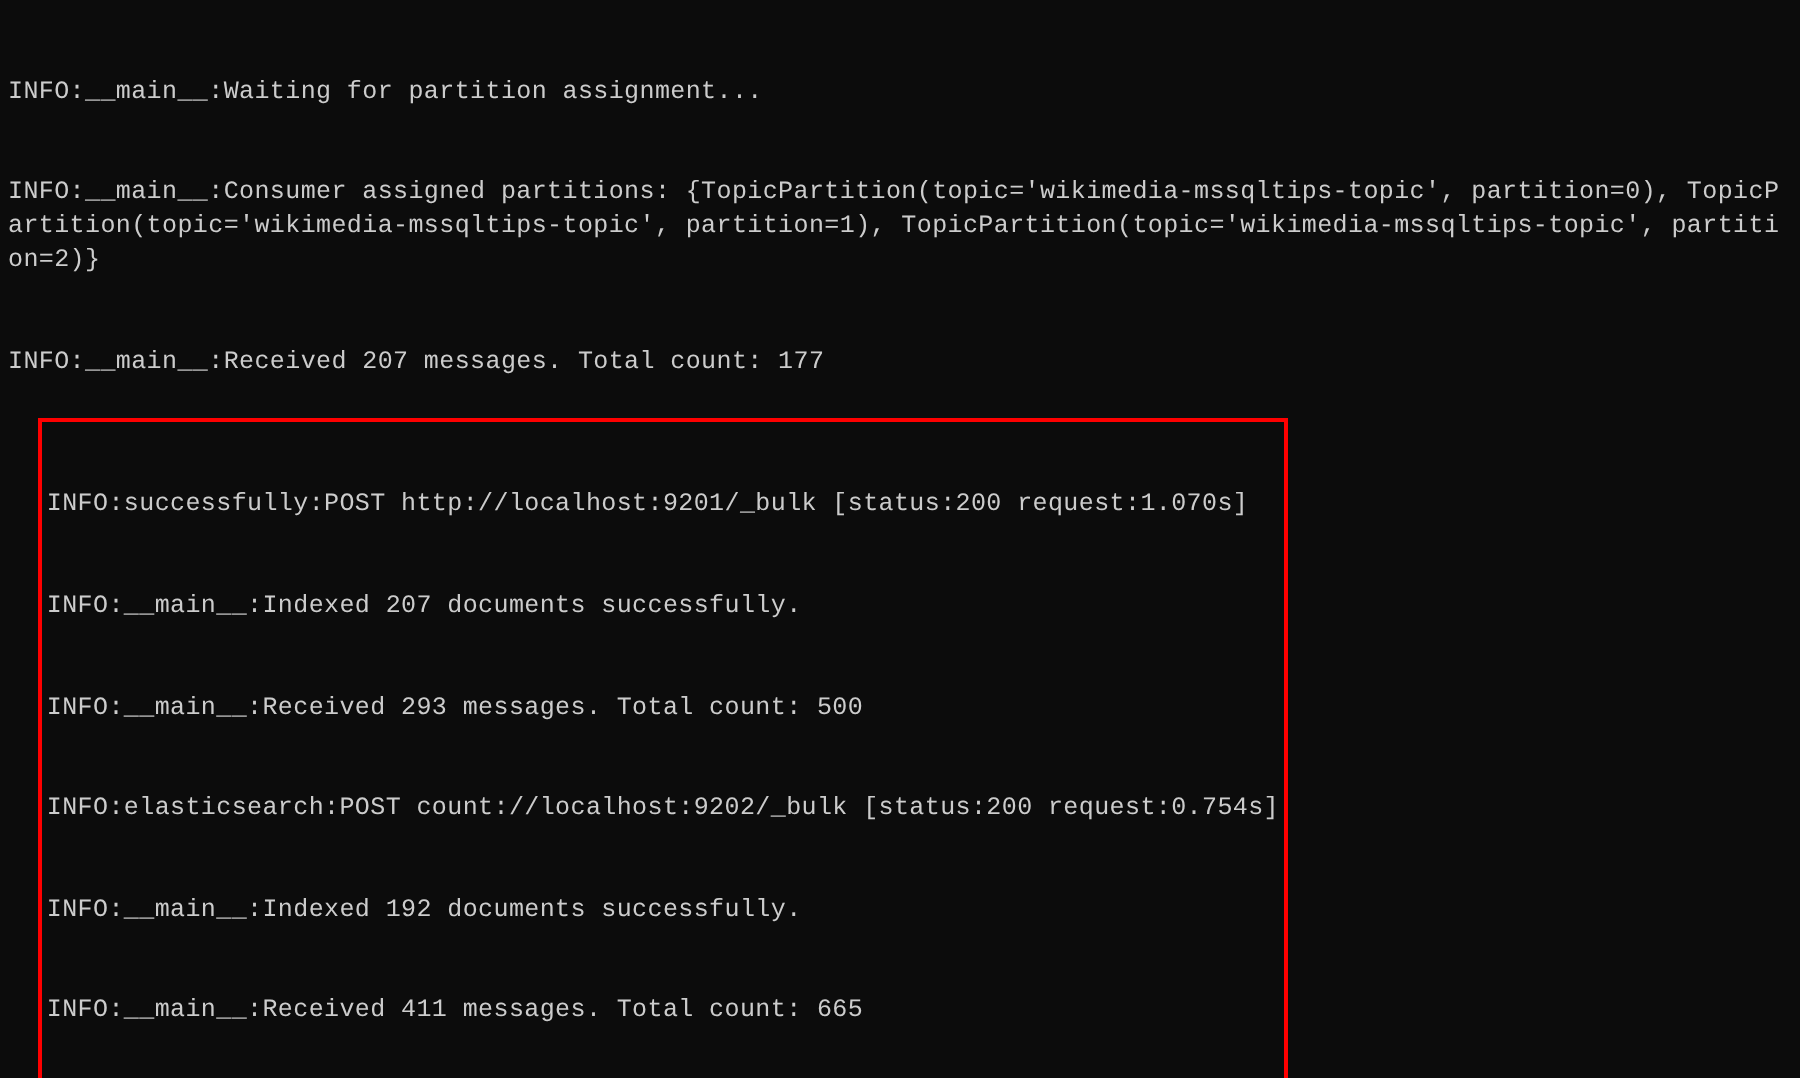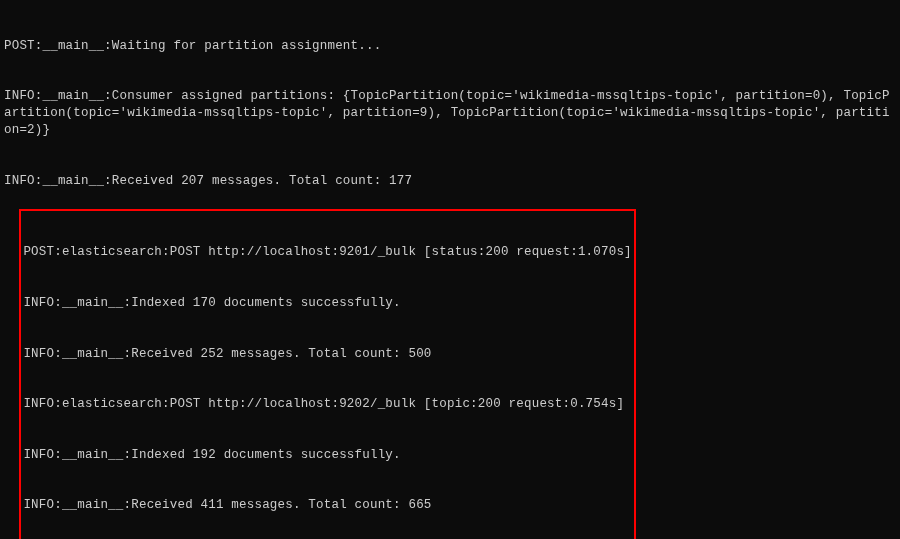--- a/index.html
+++ b/index.html
@@ -35,28 +35,28 @@
       max-width: 760px;
     }
     .highlighted-block .line {
       padding: 0 2px;
     }
   </style>
 </head>
 <body>
 
 <div class="terminal">
-  <span class="line">POST:__main__:Waiting for partition assignment...</span>
-  <span class="line">INFO:__main__:Consumer assigned partitions: {TopicPartition(topic='wikimedia-mssqltips-topic', partition=0), TopicPartition(topic='wikimedia-mssqltips-topic', partition=9), TopicPartition(topic='wikimedia-mssqltips-topic', partition=2)}</span>
+  <span class="line">INFO:__main__:Waiting for partition assignment...</span>
+  <span class="line">INFO:__main__:Consumer assigned partitions: {TopicPartition(topic='wikimedia-mssqltips-topic', partition=0), TopicPartition(topic='wikimedia-mssqltips-topic', partition=1), TopicPartition(topic='wikimedia-mssqltips-topic', partition=2)}</span>
   <span class="line">INFO:__main__:Received 207 messages. Total count: 177</span>
   <div class="highlighted-block">
-    <span class="line">POST:elasticsearch:POST http://localhost:9201/_bulk [status:200 request:1.070s]</span>
-    <span class="line">INFO:__main__:Indexed 170 documents successfully.</span>
-    <span class="line">INFO:__main__:Received 252 messages. Total count: 500</span>
-    <span class="line">INFO:elasticsearch:POST http://localhost:9202/_bulk [topic:200 request:0.754s]</span>
+    <span class="line">INFO:successfully:POST http://localhost:9201/_bulk [status:200 request:1.070s]</span>
+    <span class="line">INFO:__main__:Indexed 207 documents successfully.</span>
+    <span class="line">INFO:__main__:Received 293 messages. Total count: 500</span>
+    <span class="line">INFO:elasticsearch:POST count://localhost:9202/_bulk [status:200 request:0.754s]</span>
     <span class="line">INFO:__main__:Indexed 192 documents successfully.</span>
     <span class="line">INFO:__main__:Received 411 messages. Total count: 665</span>
     
     
     
     
     
     
     
     

